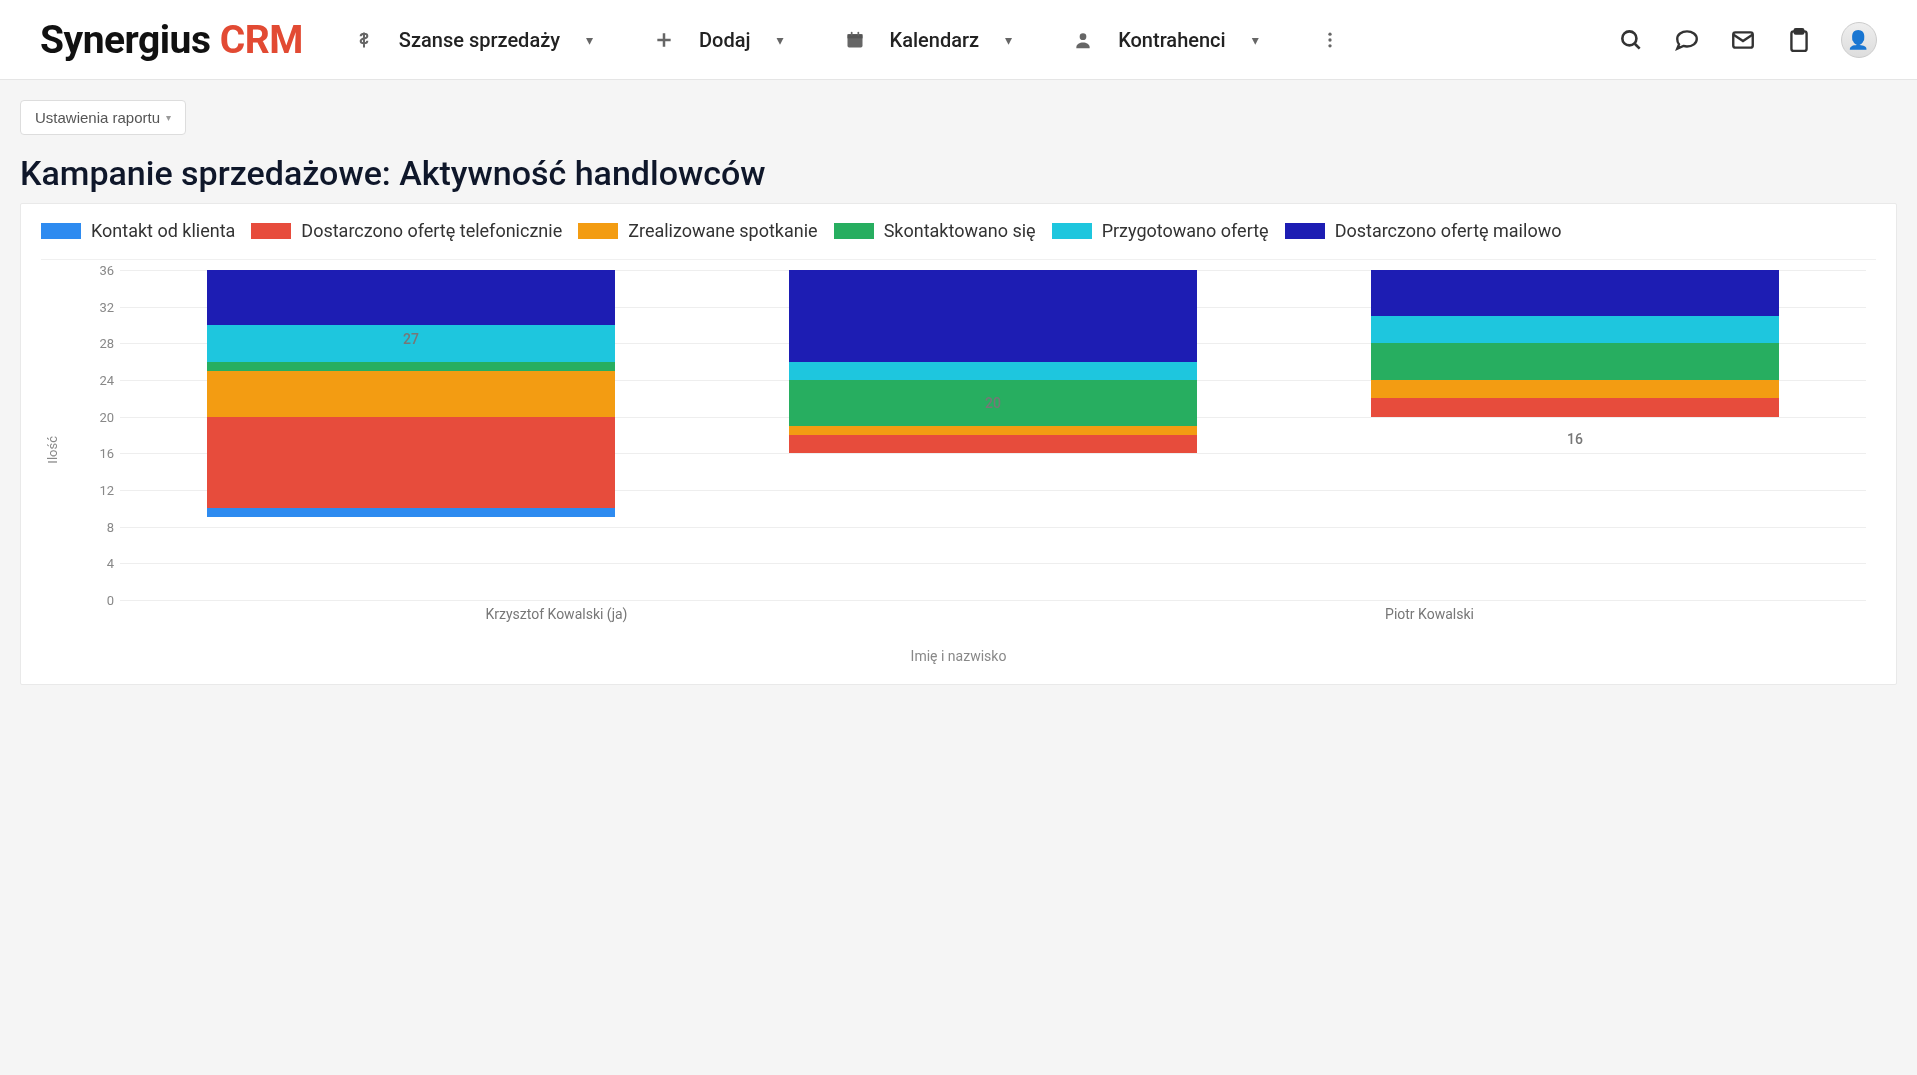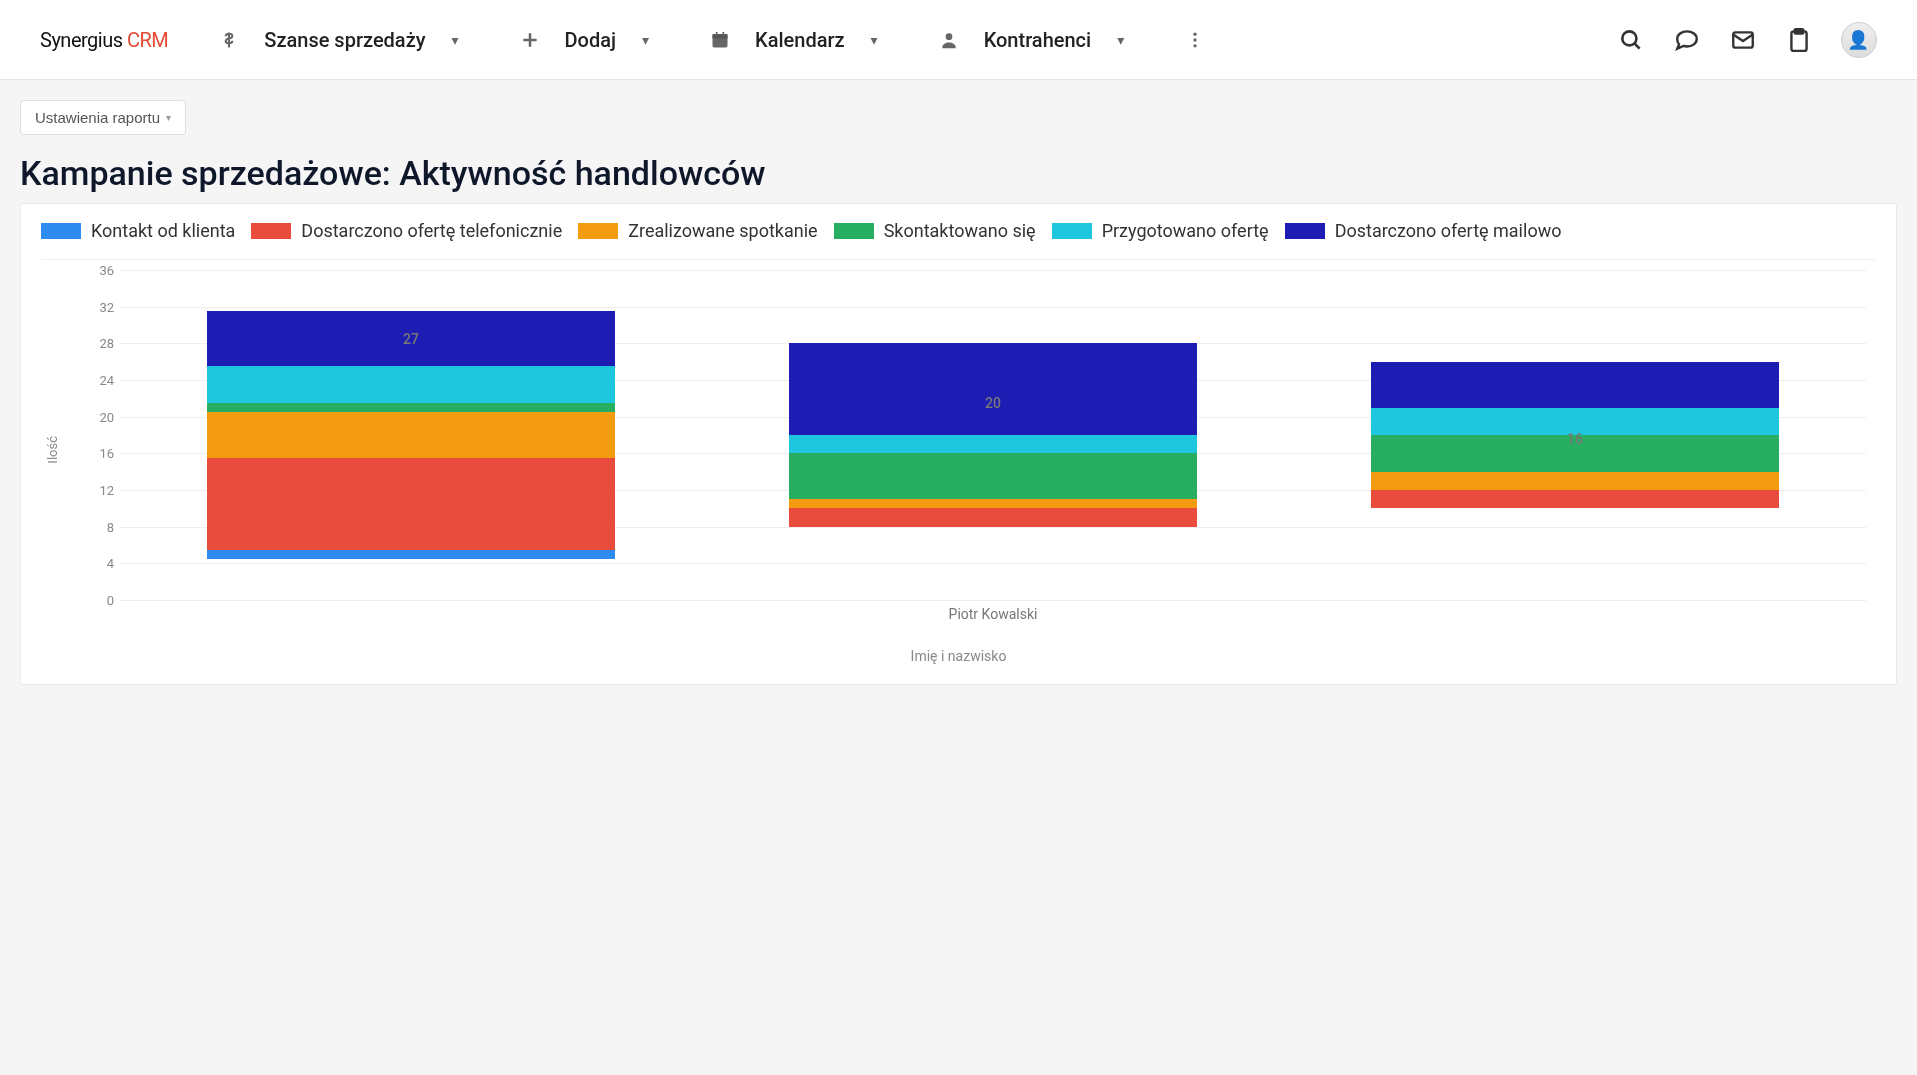--- a/index.html
+++ b/index.html
@@ -15,22 +15,22 @@
   .header {
     display: flex;
     align-items: center;
     background: #fff;
     height: 80px;
     padding: 0 40px;
     border-bottom: 1px solid #e5e5e5;
     gap: 50px;
   }
   .brand {
-    font-size: 20px;
-    font-weight: 400;
+    font-size: 39px;
+    font-weight: 700;
     letter-spacing: -0.5px;
     white-space: nowrap;
   }
   .brand .brand-a { color: #111; }
   .brand .brand-b { color: #e24a33; }
   .nav {
     display: flex;
     align-items: center;
     gap: 60px;
   }
@@ -117,21 +117,21 @@
   }
   .ytick {
     position:absolute; left:0; width:44px; text-align:right;
     font-size:13px; color:#888; transform: translateY(-50%);
   }
   .bars-area {
     position:absolute; left:50px; right:10px; top:0; bottom:30px;
     display:flex;
   }
   .bar-slot {
-    flex:1; display:flex; flex-direction:column; align-items:center; justify-content:center;
+    flex:1; display:flex; flex-direction:column; align-items:center; justify-content:flex-start;
     position:relative;
   }
   .bar-total {
     position:absolute; font-size:14px; color:#777; font-weight:500;
   }
   .bar {
     width: 70%;
     display:flex; flex-direction:column-reverse;
   }
   .seg { width:100%; }
@@ -315,20 +315,21 @@
                 <div class="seg" title="Dostarczono ofertę telefonicznie: 2" style="background: rgb(231, 76, 60); height: 18.3333px;"></div>
                 <div class="seg" title="Zrealizowane spotkanie: 2" style="background: rgb(243, 156, 18); height: 18.3333px;"></div>
                 <div class="seg" title="Skontaktowano się: 4" style="background: rgb(39, 174, 96); height: 36.6667px;"></div>
                 <div class="seg" title="Przygotowano ofertę: 3" style="background: rgb(30, 198, 222); height: 27.5px;"></div>
                 <div class="seg" title="Dostarczono ofertę mailowo: 5" style="background: rgb(29, 29, 179); height: 45.8333px;"></div>
               </div>
               <div class="bar-total" style="bottom: 152.667px;">16</div>
             </div>
           </div>
         <div class="xaxis" id="xaxis">
+            <div class="xtick">Krzysztof Kowalski (ja)</div>
             <div class="xtick">Piotr Kowalski</div>
           </div>
       <div class="ytick" style="top: 330px;">0</div>
           <div class="ytick" style="top: 293.333px;">4</div>
           <div class="ytick" style="top: 256.667px;">8</div>
           <div class="ytick" style="top: 220px;">12</div>
           <div class="ytick" style="top: 183.333px;">16</div>
           <div class="ytick" style="top: 146.667px;">20</div>
           <div class="ytick" style="top: 110px;">24</div>
           <div class="ytick" style="top: 73.3333px;">28</div>

